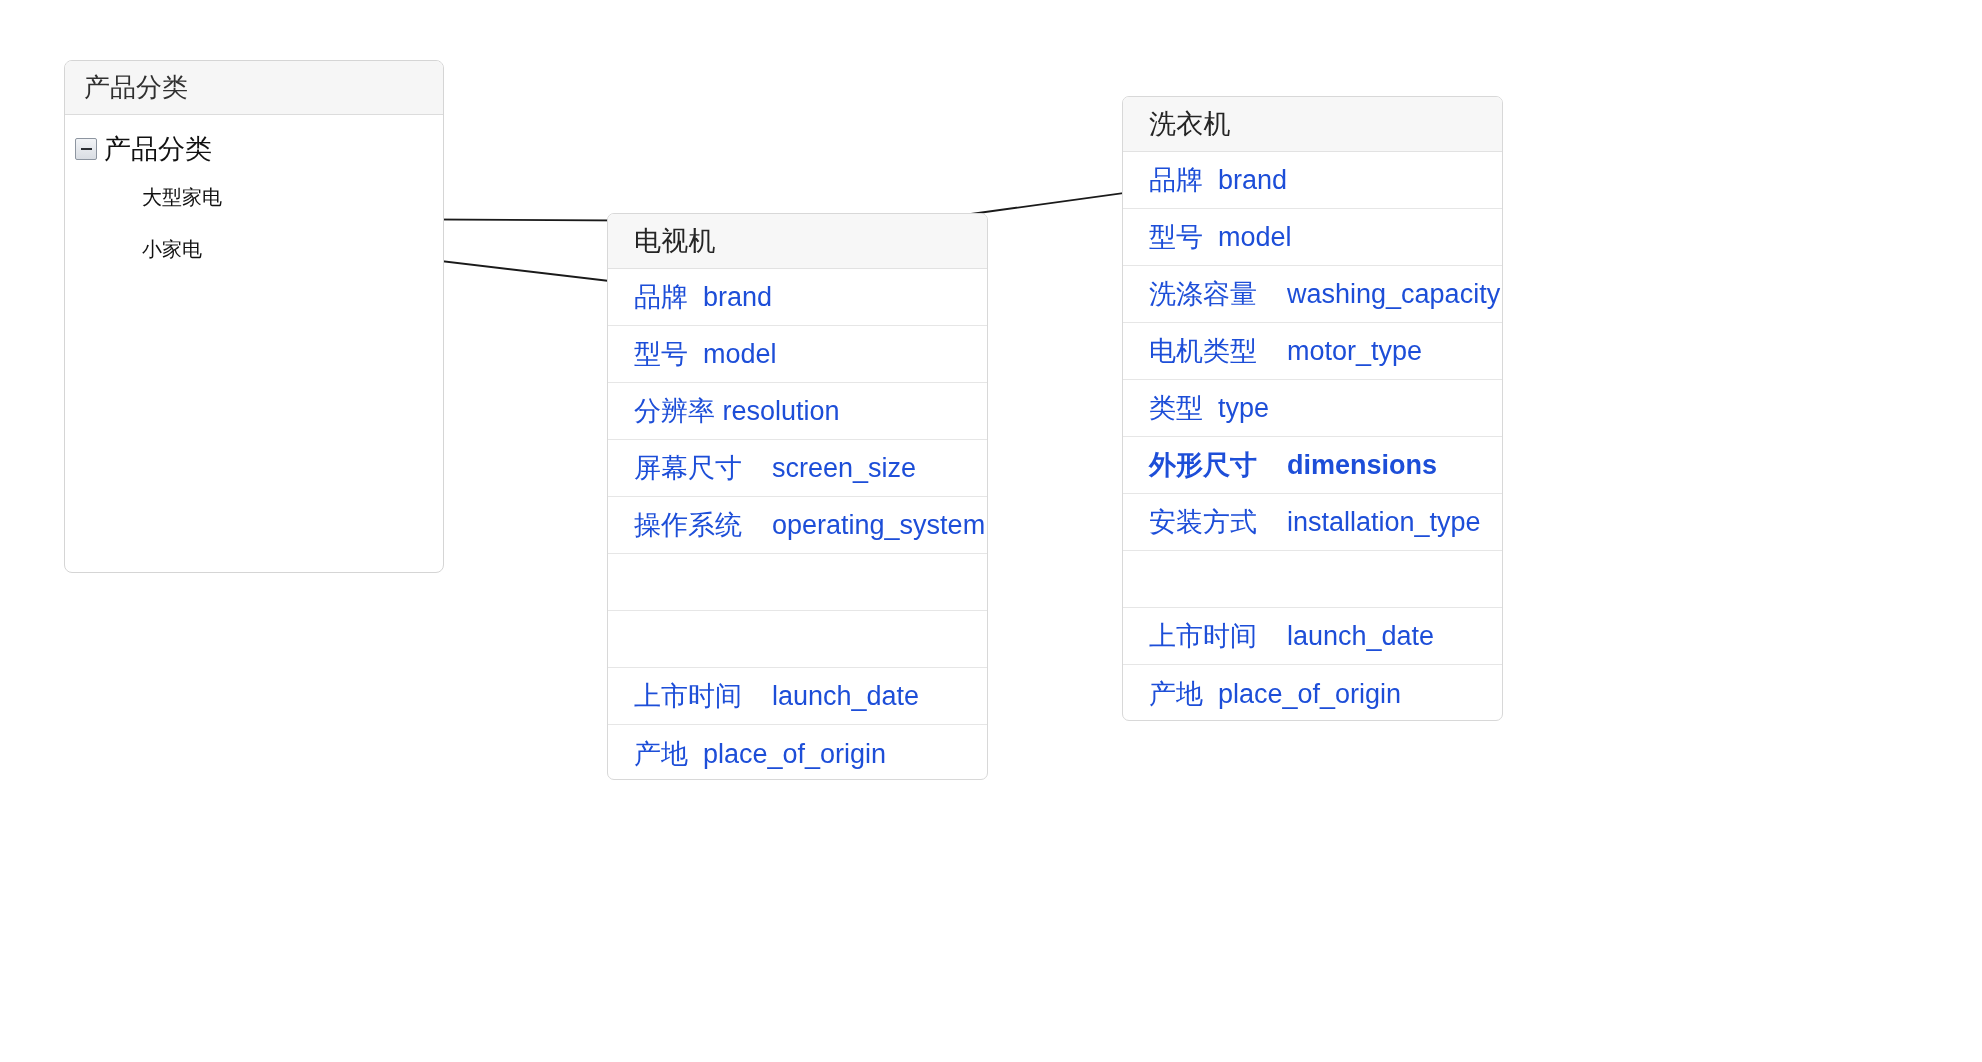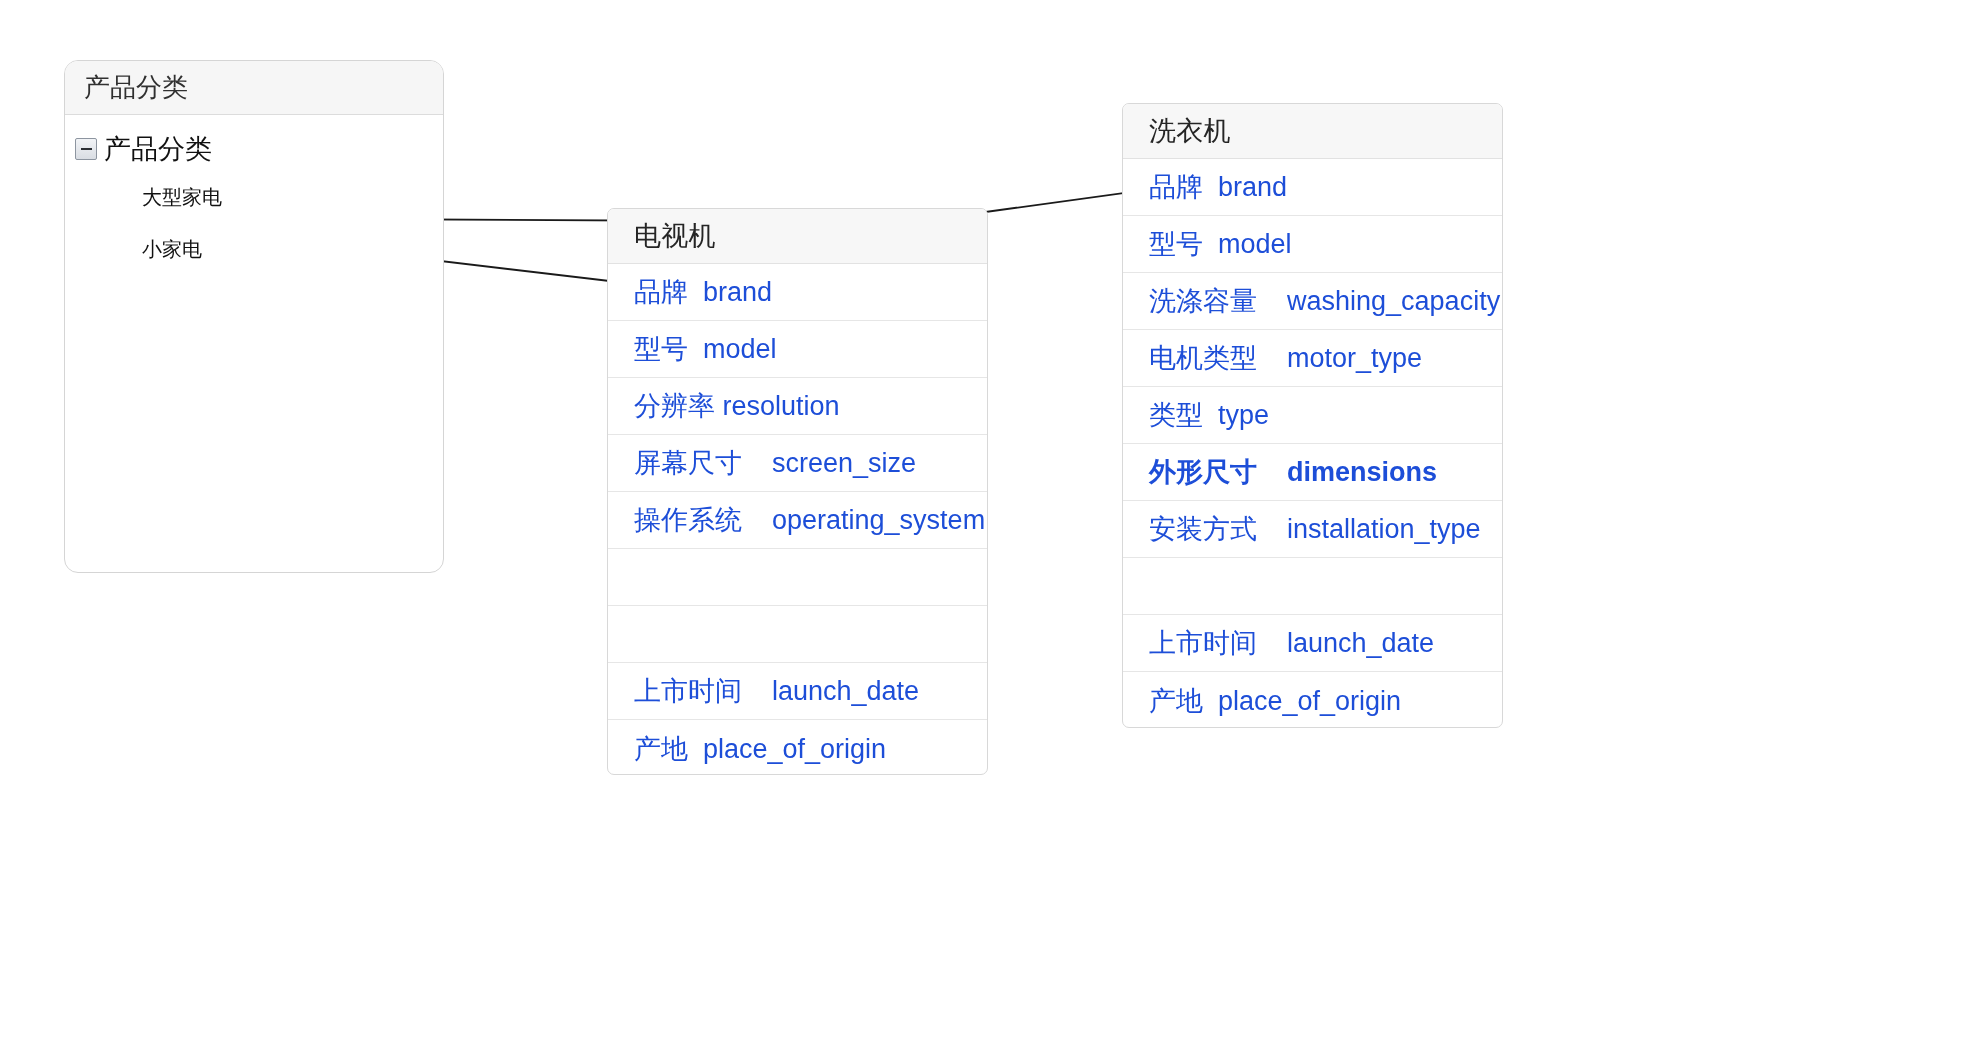--- a/index.html
+++ b/index.html
@@ -18,21 +18,20 @@
   }
 
   
   .card {
     position: absolute;
     background: #ffffff;
     border: 1px solid #d8d8d8;
     border-radius: 7px;
     box-sizing: border-box;
     overflow: hidden;
-    margin-top: 7px;
   }
   .card-header {
     background: #f7f7f7;
     border-bottom: 1px solid #e2e2e2;
     box-sizing: border-box;
     display: flex;
     align-items: center;
     padding-left: 26px;
     font-size: 27px;
     color: #252525;
@@ -58,21 +57,21 @@
 
   
   #tree-panel {
     position: absolute;
     left: 64px;
     top: 60px;
     width: 380px;
     height: 513px;
     background: #ffffff;
     border: 1px solid #d5d5d5;
-    border-radius: 14px;
+    border-radius: 8px;
     box-sizing: border-box;
     overflow: hidden;
   }
   #tree-panel .panel-title {
     height: 54px;
     background: #f6f6f6;
     border-bottom: 1px solid #dcdcdc;
     display: flex;
     align-items: center;
     padding-left: 19px;
@@ -147,21 +146,21 @@
     </div>
     <div class="tree-node child">
       <span>大型家电</span>
     </div>
     <div class="tree-node child">
       <span>小家电</span>
     </div>
   </div>
 </div>
 
-<div class="card" id="card-television" style="left:607px; top:201px; width:381px; height:567px;">
+<div class="card" id="card-television" style="left:607px; top:213px; width:381px; height:567px;">
   <div class="card-header" style="height:55px;">电视机</div>
 
   <div class="card-row" style="height:57px;">品牌  brand</div>
   <div class="card-row" style="height:57px;">型号  model</div>
   <div class="card-row" style="height:57px;">分辨率 resolution</div>
   <div class="card-row" style="height:57px;">屏幕尺寸    screen_size</div>
   <div class="card-row" style="height:57px;">操作系统    operating_system</div>
 
   <div class="card-row two-line" style="height:57px;">
     

